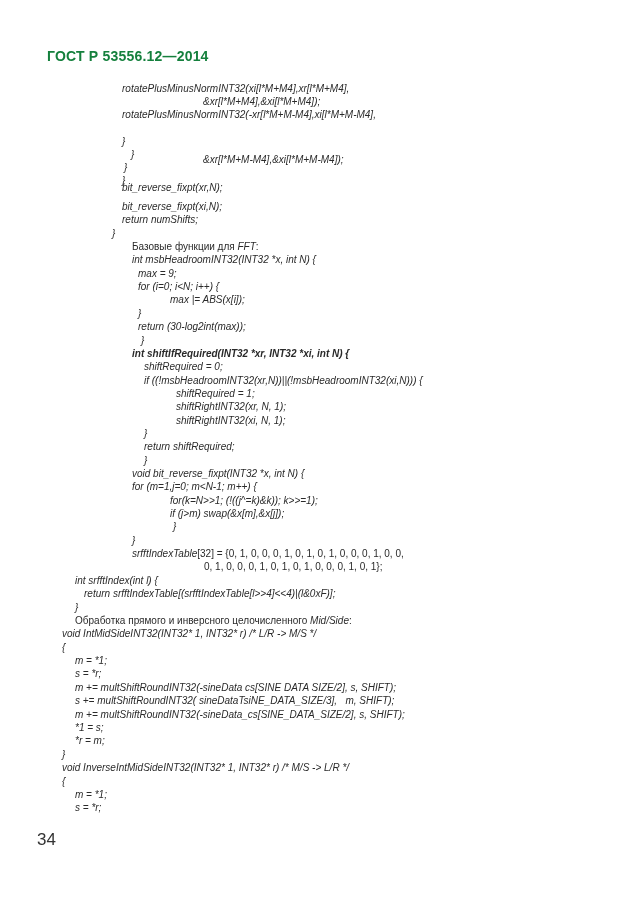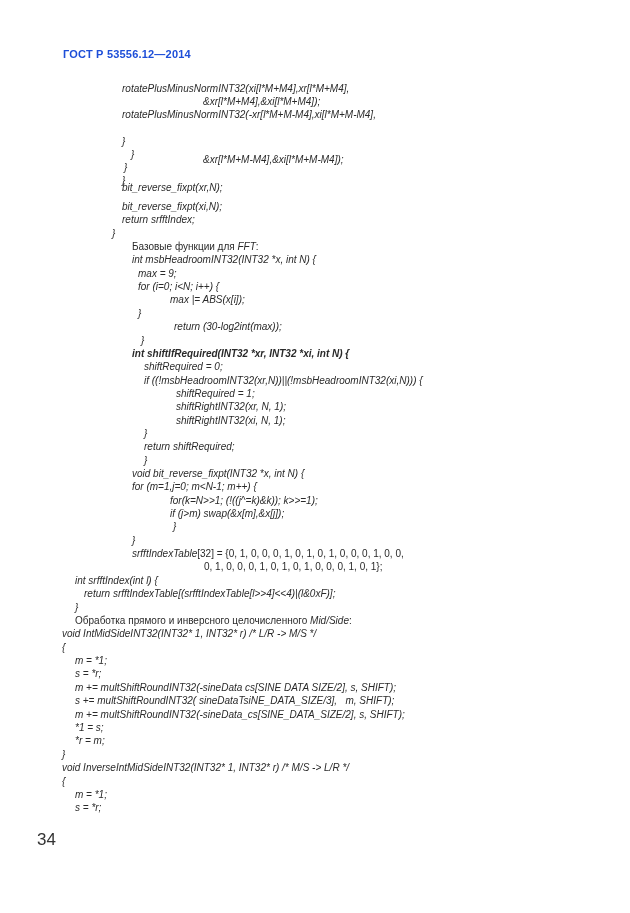--- a/index.html
+++ b/index.html
@@ -1,46 +1,46 @@
 <!DOCTYPE html>
 <html><head>
 <meta charset="utf-8">
 <style>
   html, body { margin: 0; padding: 0; background: #ffffff; }
   body { width: 630px; height: 913px; position: relative; overflow: hidden;
          font-family: "Liberation Sans", sans-serif; color: #222; }
-  .header { position: absolute; left: 47px; top: 48px; font-size: 11px; font-weight: bold; letter-spacing: 0.2px; color: #1d4ed8; margin-left: 16px; }
+  .header { position: absolute; left: 47px; top: 48px; font-size: 14px; font-weight: bold; letter-spacing: 0.2px; color: #15803d; }
   .line { position: absolute; font-size: 10px; line-height: 13px; white-space: pre; color: #2a2a2a; }
   .it { font-style: italic; }
   .pagenum { position: absolute; left: 37px; top: 830px; font-size: 17px; color: #333; }
 </style>
 </head>
 <body>
 
 <div class="header">ГОСТ Р 53556.12—2014</div>
 <div id="content">
     <div class="line" style="left: 122px; top: 82px;"><span class="it">rotatePlusMinusNormINT32(xi[l*M+M4],xr[l*M+M4],</span></div>
     <div class="line" style="left: 203px; top: 95px;"><span class="it">&amp;xr[l*M+M4],&amp;xi[l*M+M4]);</span></div>
     <div class="line" style="left: 122px; top: 108px;"><span class="it">rotatePlusMinusNormINT32(-xr[l*M+M-M4],xi[l*M+M-M4],</span></div>
     <div class="line" style="left: 203px; top: 121px; margin-top: 32px;"><span class="it">&amp;xr[l*M+M-M4],&amp;xi[l*M+M-M4]);</span></div>
     <div class="line" style="left: 122px; top: 135px;"><span class="it">}</span></div>
     <div class="line" style="left: 131px; top: 148px;"><span class="it">}</span></div>
     <div class="line" style="left: 124px; top: 161px;"><span class="it">}</span></div>
     <div class="line" style="left: 122px; top: 174px;"><span class="it">}</span></div>
     <div class="line" style="left: 122px; top: 181px;"><span class="it">bit_reverse_fixpt(xr,N);</span></div>
     <div class="line" style="left: 122px; top: 200px;"><span class="it">bit_reverse_fixpt(xi,N);</span></div>
-    <div class="line" style="left: 122px; top: 213px;"><span class="it">return srfftIndex;</span></div>
+    <div class="line" style="left: 122px; top: 213px;"><span class="it">return numShifts;</span></div>
     <div class="line" style="left: 112px; top: 227px;"><span class="it">}</span></div>
     <div class="line" style="left: 132px; top: 240px;"><span>Базовые функции для </span><span class="it">FFT</span><span>:</span></div>
     <div class="line" style="left: 132px; top: 253px;"><span class="it">int msbHeadroomINT32(INT32 *x, int N) {</span></div>
     <div class="line" style="left: 138px; top: 267px;"><span class="it">max = 9;</span></div>
     <div class="line" style="left: 138px; top: 280px;"><span class="it">for (i=0; i&lt;N; i++) {</span></div>
     <div class="line" style="left: 170px; top: 293px;"><span class="it">max |= ABS(x[i]);</span></div>
     <div class="line" style="left: 138px; top: 307px;"><span class="it">}</span></div>
-    <div class="line" style="left: 138px; top: 320px; margin-left: 36px;"><span class="it">return (30-log2int(max));</span></div>
+    <div class="line" style="left: 138px; top: 320px;"><span class="it">return (30-log2int(max));</span></div>
     <div class="line" style="left: 141px; top: 334px;"><span class="it">}</span></div>
     <div class="line" style="left: 132px; top: 347px; font-weight: bold;"><span class="it">int shiftIfRequired(INT32 *xr, INT32 *xi, int N) {</span></div>
     <div class="line" style="left: 144px; top: 360px;"><span class="it">shiftRequired = 0;</span></div>
     <div class="line" style="left: 144px; top: 374px;"><span class="it">if ((!msbHeadroomINT32(xr,N))||(!msbHeadroomINT32(xi,N))) {</span></div>
     <div class="line" style="left: 176px; top: 387px;"><span class="it">shiftRequired = 1;</span></div>
     <div class="line" style="left: 176px; top: 400px;"><span class="it">shiftRightINT32(xr, N, 1);</span></div>
     <div class="line" style="left: 176px; top: 414px;"><span class="it">shiftRightINT32(xi, N, 1);</span></div>
     <div class="line" style="left: 144px; top: 427px;"><span class="it">}</span></div>
     <div class="line" style="left: 144px; top: 440px;"><span class="it">return shiftRequired;</span></div>
     <div class="line" style="left: 144px; top: 454px;"><span class="it">}</span></div>

